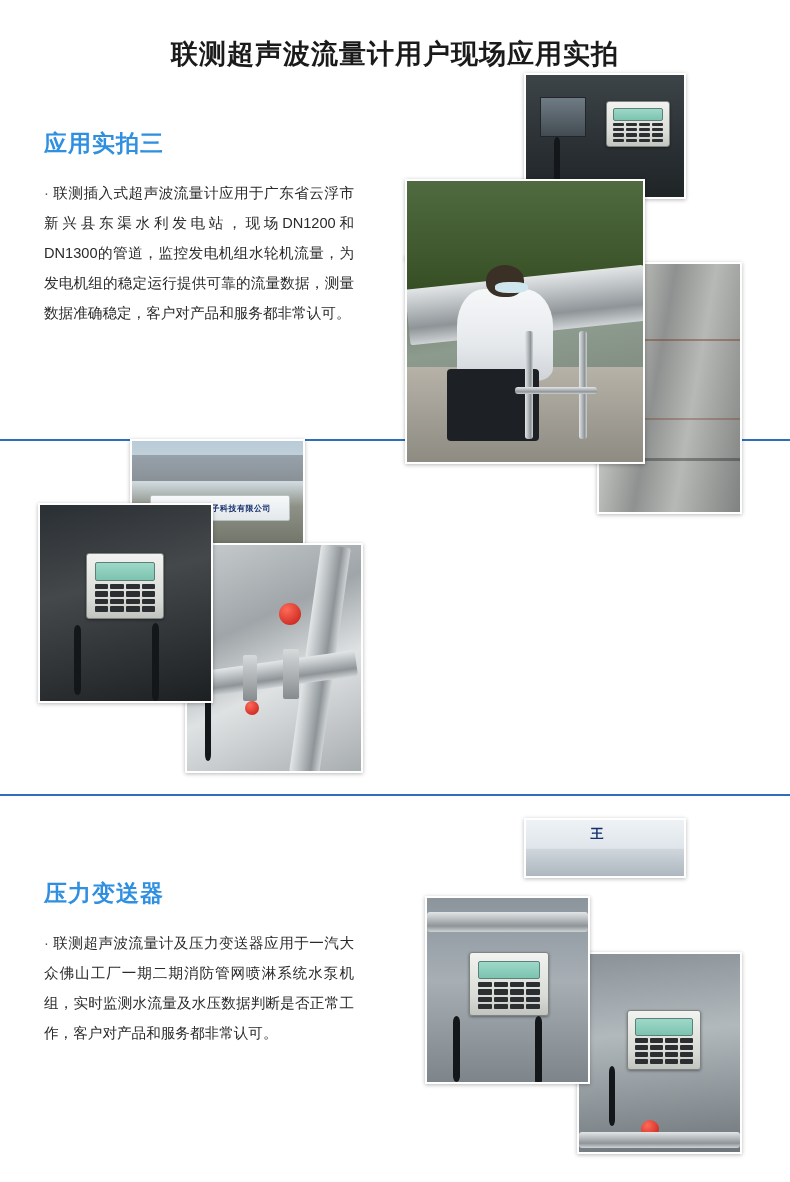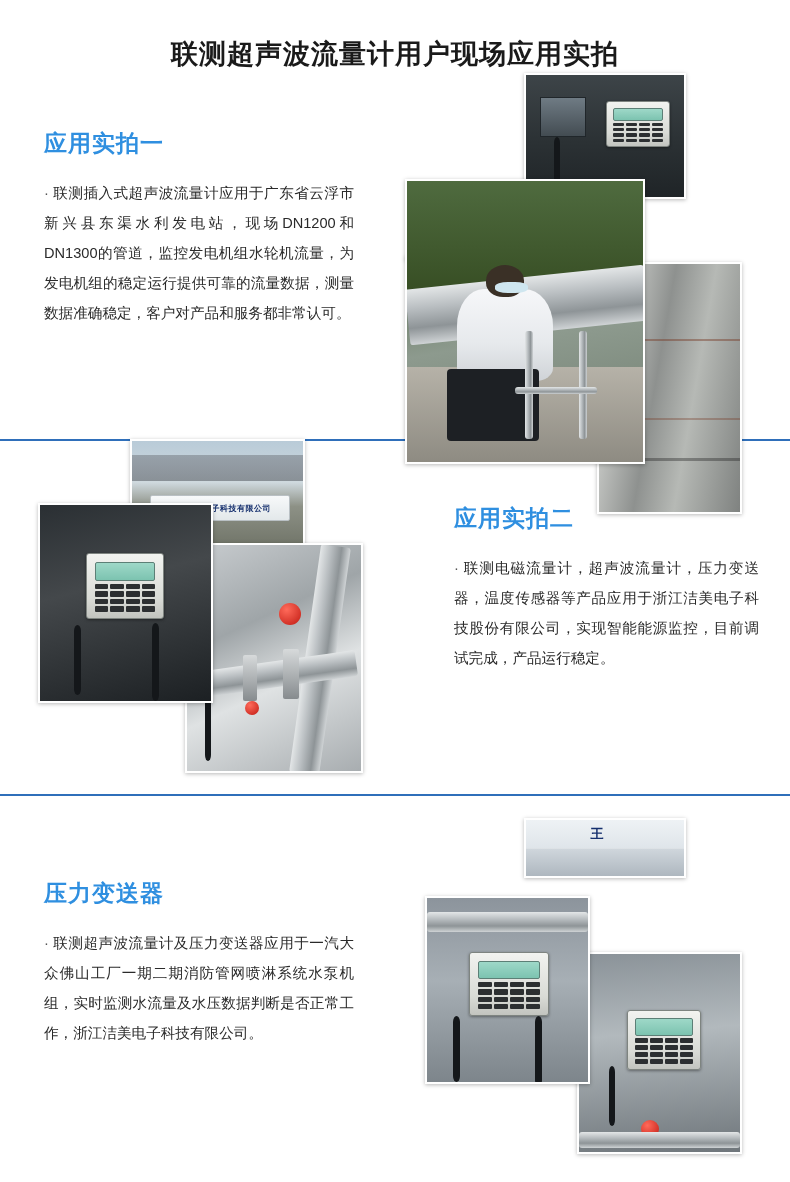--- a/index.html
+++ b/index.html
@@ -226,21 +226,21 @@
 </style>
 </head>
 <body>
 
 <div class="page-title">联测超声波流量计用户现场应用实拍</div>
 
 <div class="section first">
   <div class="sec-inner" style="height:355px;">
 
     <div class="text-left" style="top:44px;">
-      <div class="sec-heading">应用实拍一</div>
+      <div class="sec-heading">应用实拍三</div>
       <div class="sec-body">
         <span class="bullet">·</span><span>联测插入式超声波流量计应用于广东省云浮市新兴县东渠水利发电站，现场DN1200和DN1300的管道，监控发电机组水轮机流量，为发电机组的稳定运行提供可靠的流量数据，测量数据准确稳定，客户对产品和服务都非常认可。</span>
       </div>
     </div>
 
     <div class="photo" style="left:524px; top:-11px; width:162px; height:126px;">
       <div class="ph-inner scene-cabinet"></div>
       <div class="meter" style="left:80px; top:26px; width:64px; height:46px;">
         <div class="lcd"></div>
         <div class="keys">
@@ -288,26 +288,20 @@
       <div style="position:absolute; left:0; top:62%; width:100%; height:2px; background:rgba(120,60,40,.35);"></div>
       <div style="position:absolute; left:0; top:78%; width:100%; height:3px; background:rgba(40,40,40,.4);"></div>
     </div>
 
   </div>
 </div>
 
 <div class="section">
   <div class="sec-inner" style="height:353px;">
 
-    <div class="text-right" style="top:62px;">
-      <div class="sec-heading">应用实拍二</div>
-      <div class="sec-body">
-        <span class="bullet">·</span><span>联测电磁流量计，超声波流量计，压力变送器，温度传感器等产品应用于浙江洁美电子科技股份有限公司，实现智能能源监控，目前调试完成，产品运行稳定。</span>
-      </div>
-    </div>
 
     <div class="photo" style="left:130px; top:-2px; width:175px; height:113px;">
       <div class="ph-inner scene-building"></div>
       <div class="sign" style="left:18px; top:54px; width:140px; height:26px; flex-direction:column; gap:1px;">
         <div class="sign-txt" style="font-size:8px;">浙江洁美电子科技有限公司</div>
       </div>
       <div style="position:absolute; left:0; top:14px; width:100%; height:26px; background:linear-gradient(180deg,#7c828a,#5c6168); opacity:.6;"></div>
     </div>
 
     <div class="photo" style="left:38px; top:62px; width:175px; height:200px; z-index:3;">
@@ -350,21 +344,21 @@
 
   </div>
 </div>
 
 <div class="section">
   <div class="sec-inner" style="height:380px;">
 
     <div class="text-left" style="top:82px;">
       <div class="sec-heading">压力变送器</div>
       <div class="sec-body">
-        <span class="bullet">·</span><span>联测超声波流量计及压力变送器应用于一汽大众佛山工厂一期二期消防管网喷淋系统水泵机组，实时监测水流量及水压数据判断是否正常工作，浙江洁美电子科技有限公司。</span>
+        <span class="bullet">·</span><span>联测超声波流量计及压力变送器应用于一汽大众佛山工厂一期二期消防管网喷淋系统水泵机组，实时监测水流量及水压数据判断是否正常工作，客户对产品和服务都非常认可。</span>
       </div>
     </div>
 
     <div class="photo" style="left:524px; top:22px; width:162px; height:60px;">
       <div class="ph-inner scene-faw"></div>
       <div style="position:absolute; left:0; top:0; width:100%; height:50%; background:linear-gradient(180deg,#eef2f5,#dfe5ea); display:flex; align-items:center; justify-content:center; gap:16px;">
         <div style="font-size:13px; font-weight:bold; color:#16306e; font-family:'Liberation Serif',serif;">王</div>
         <div class="logo-ring"></div>
       </div>
     </div>

